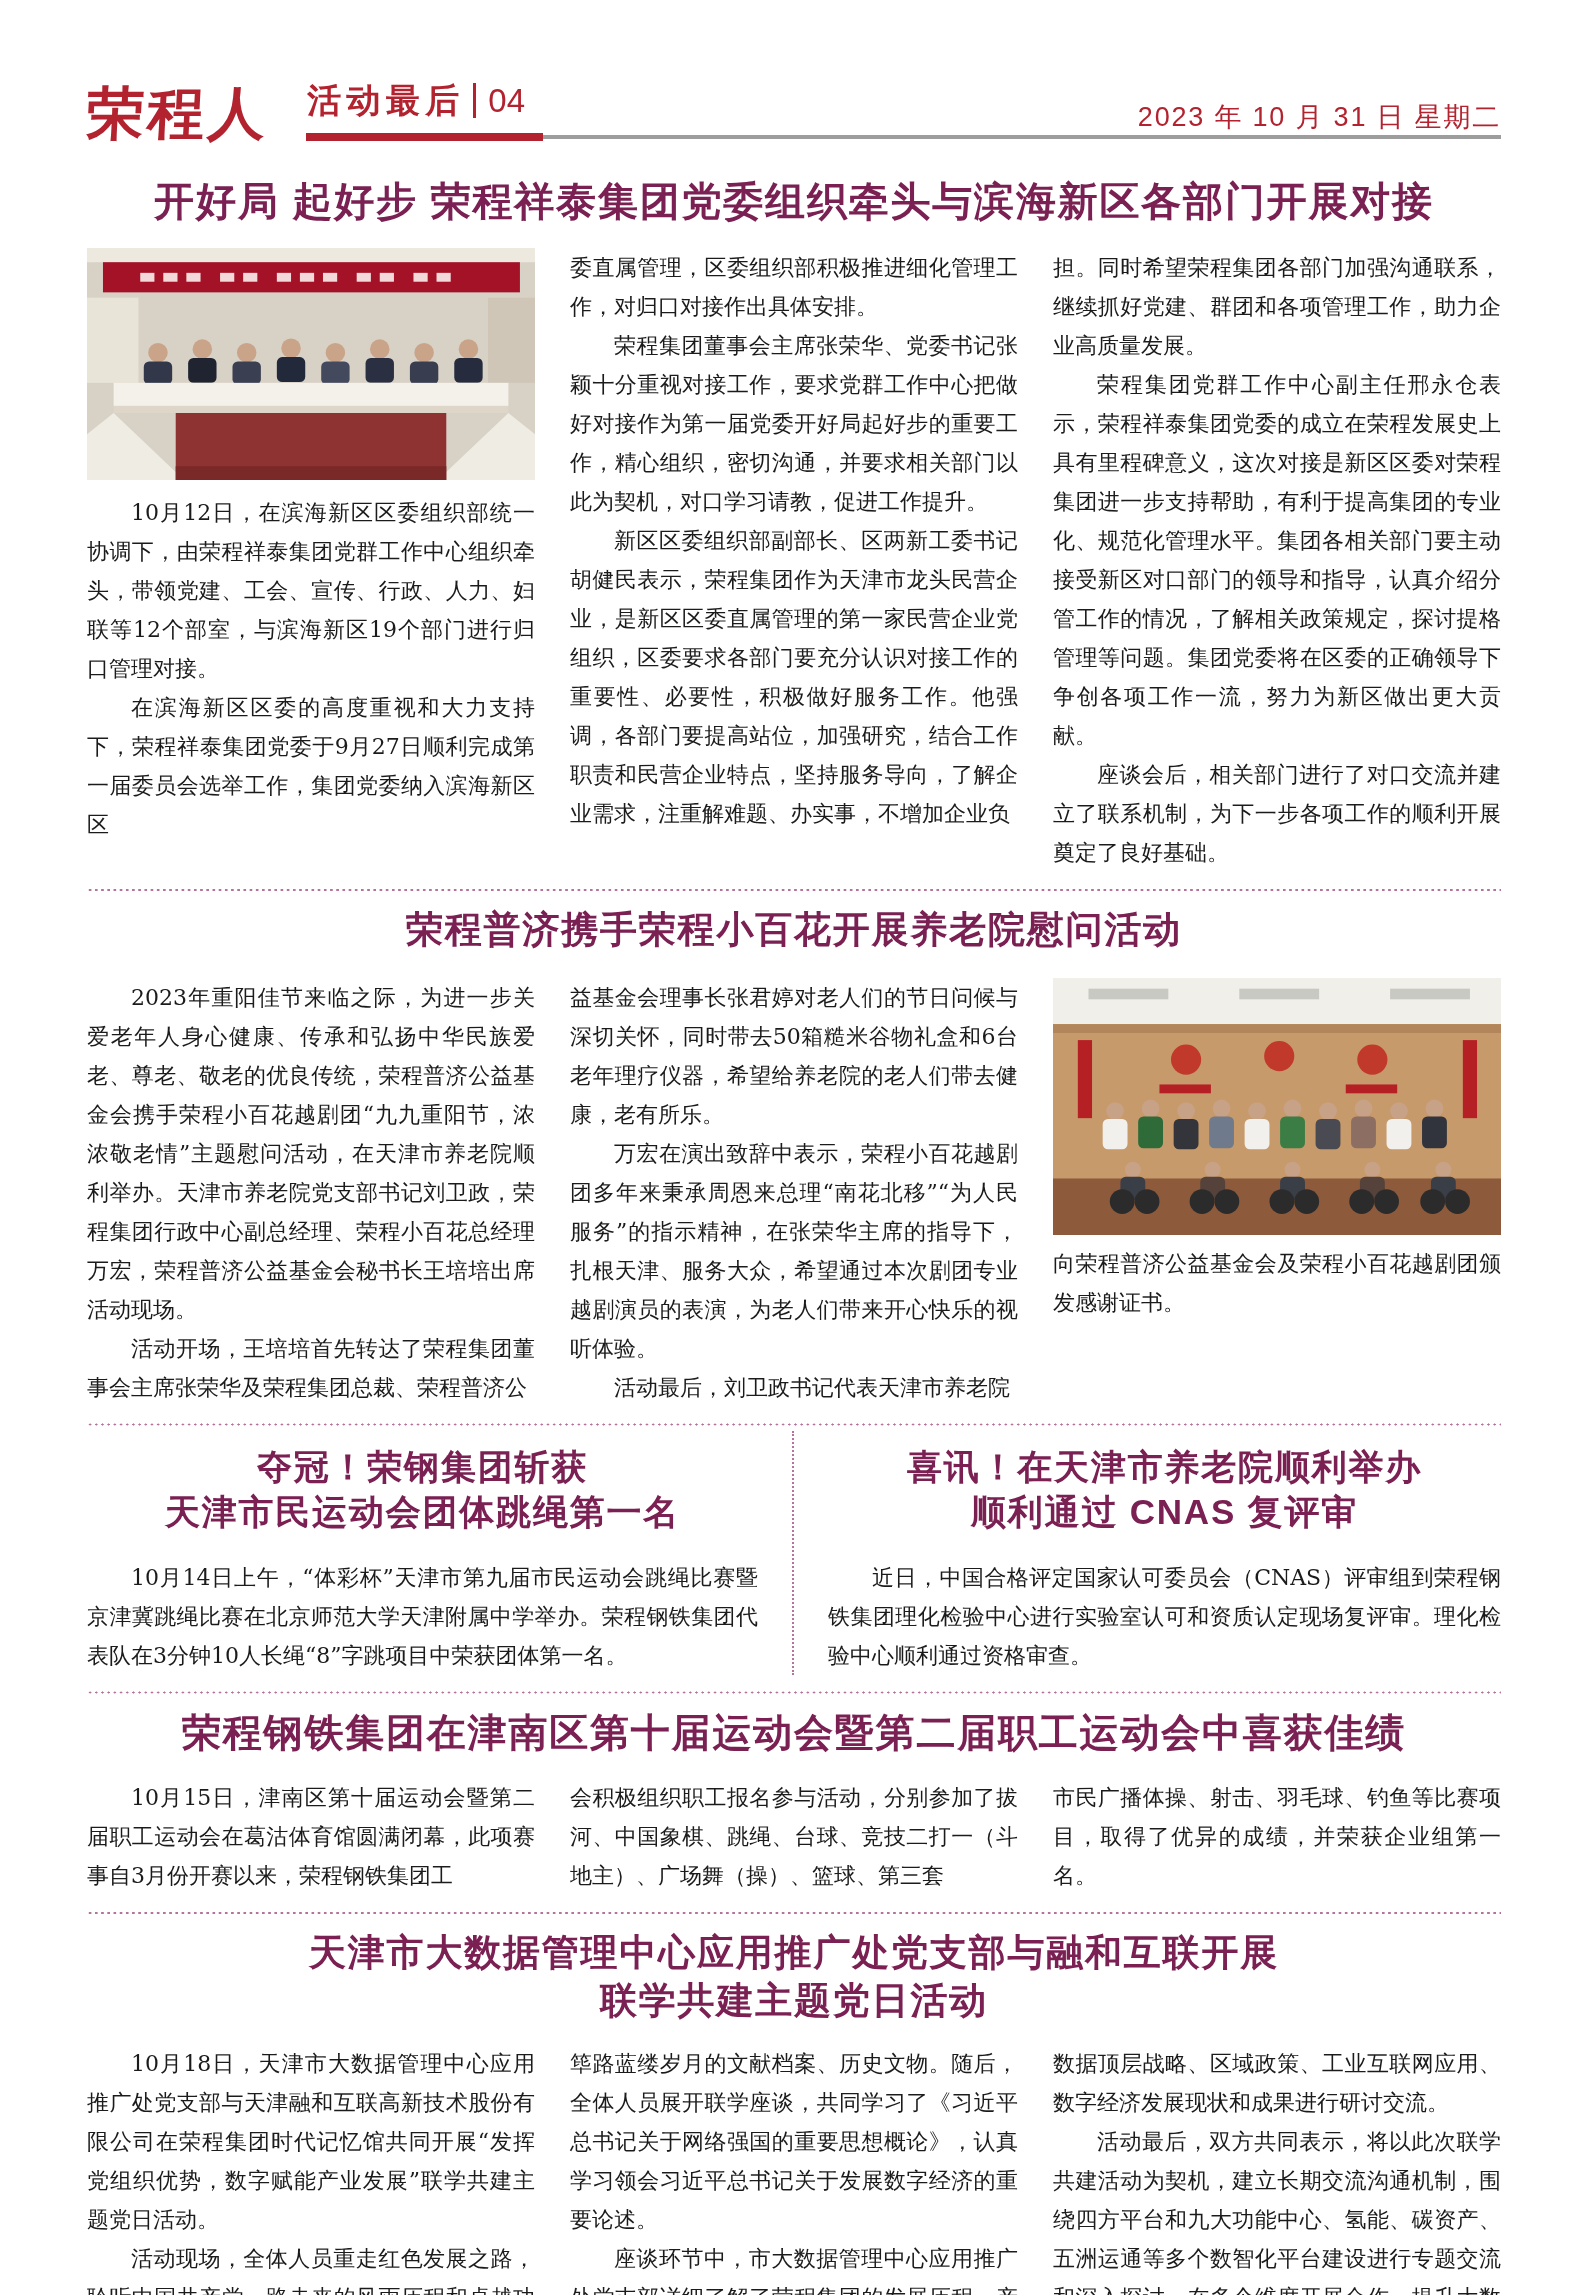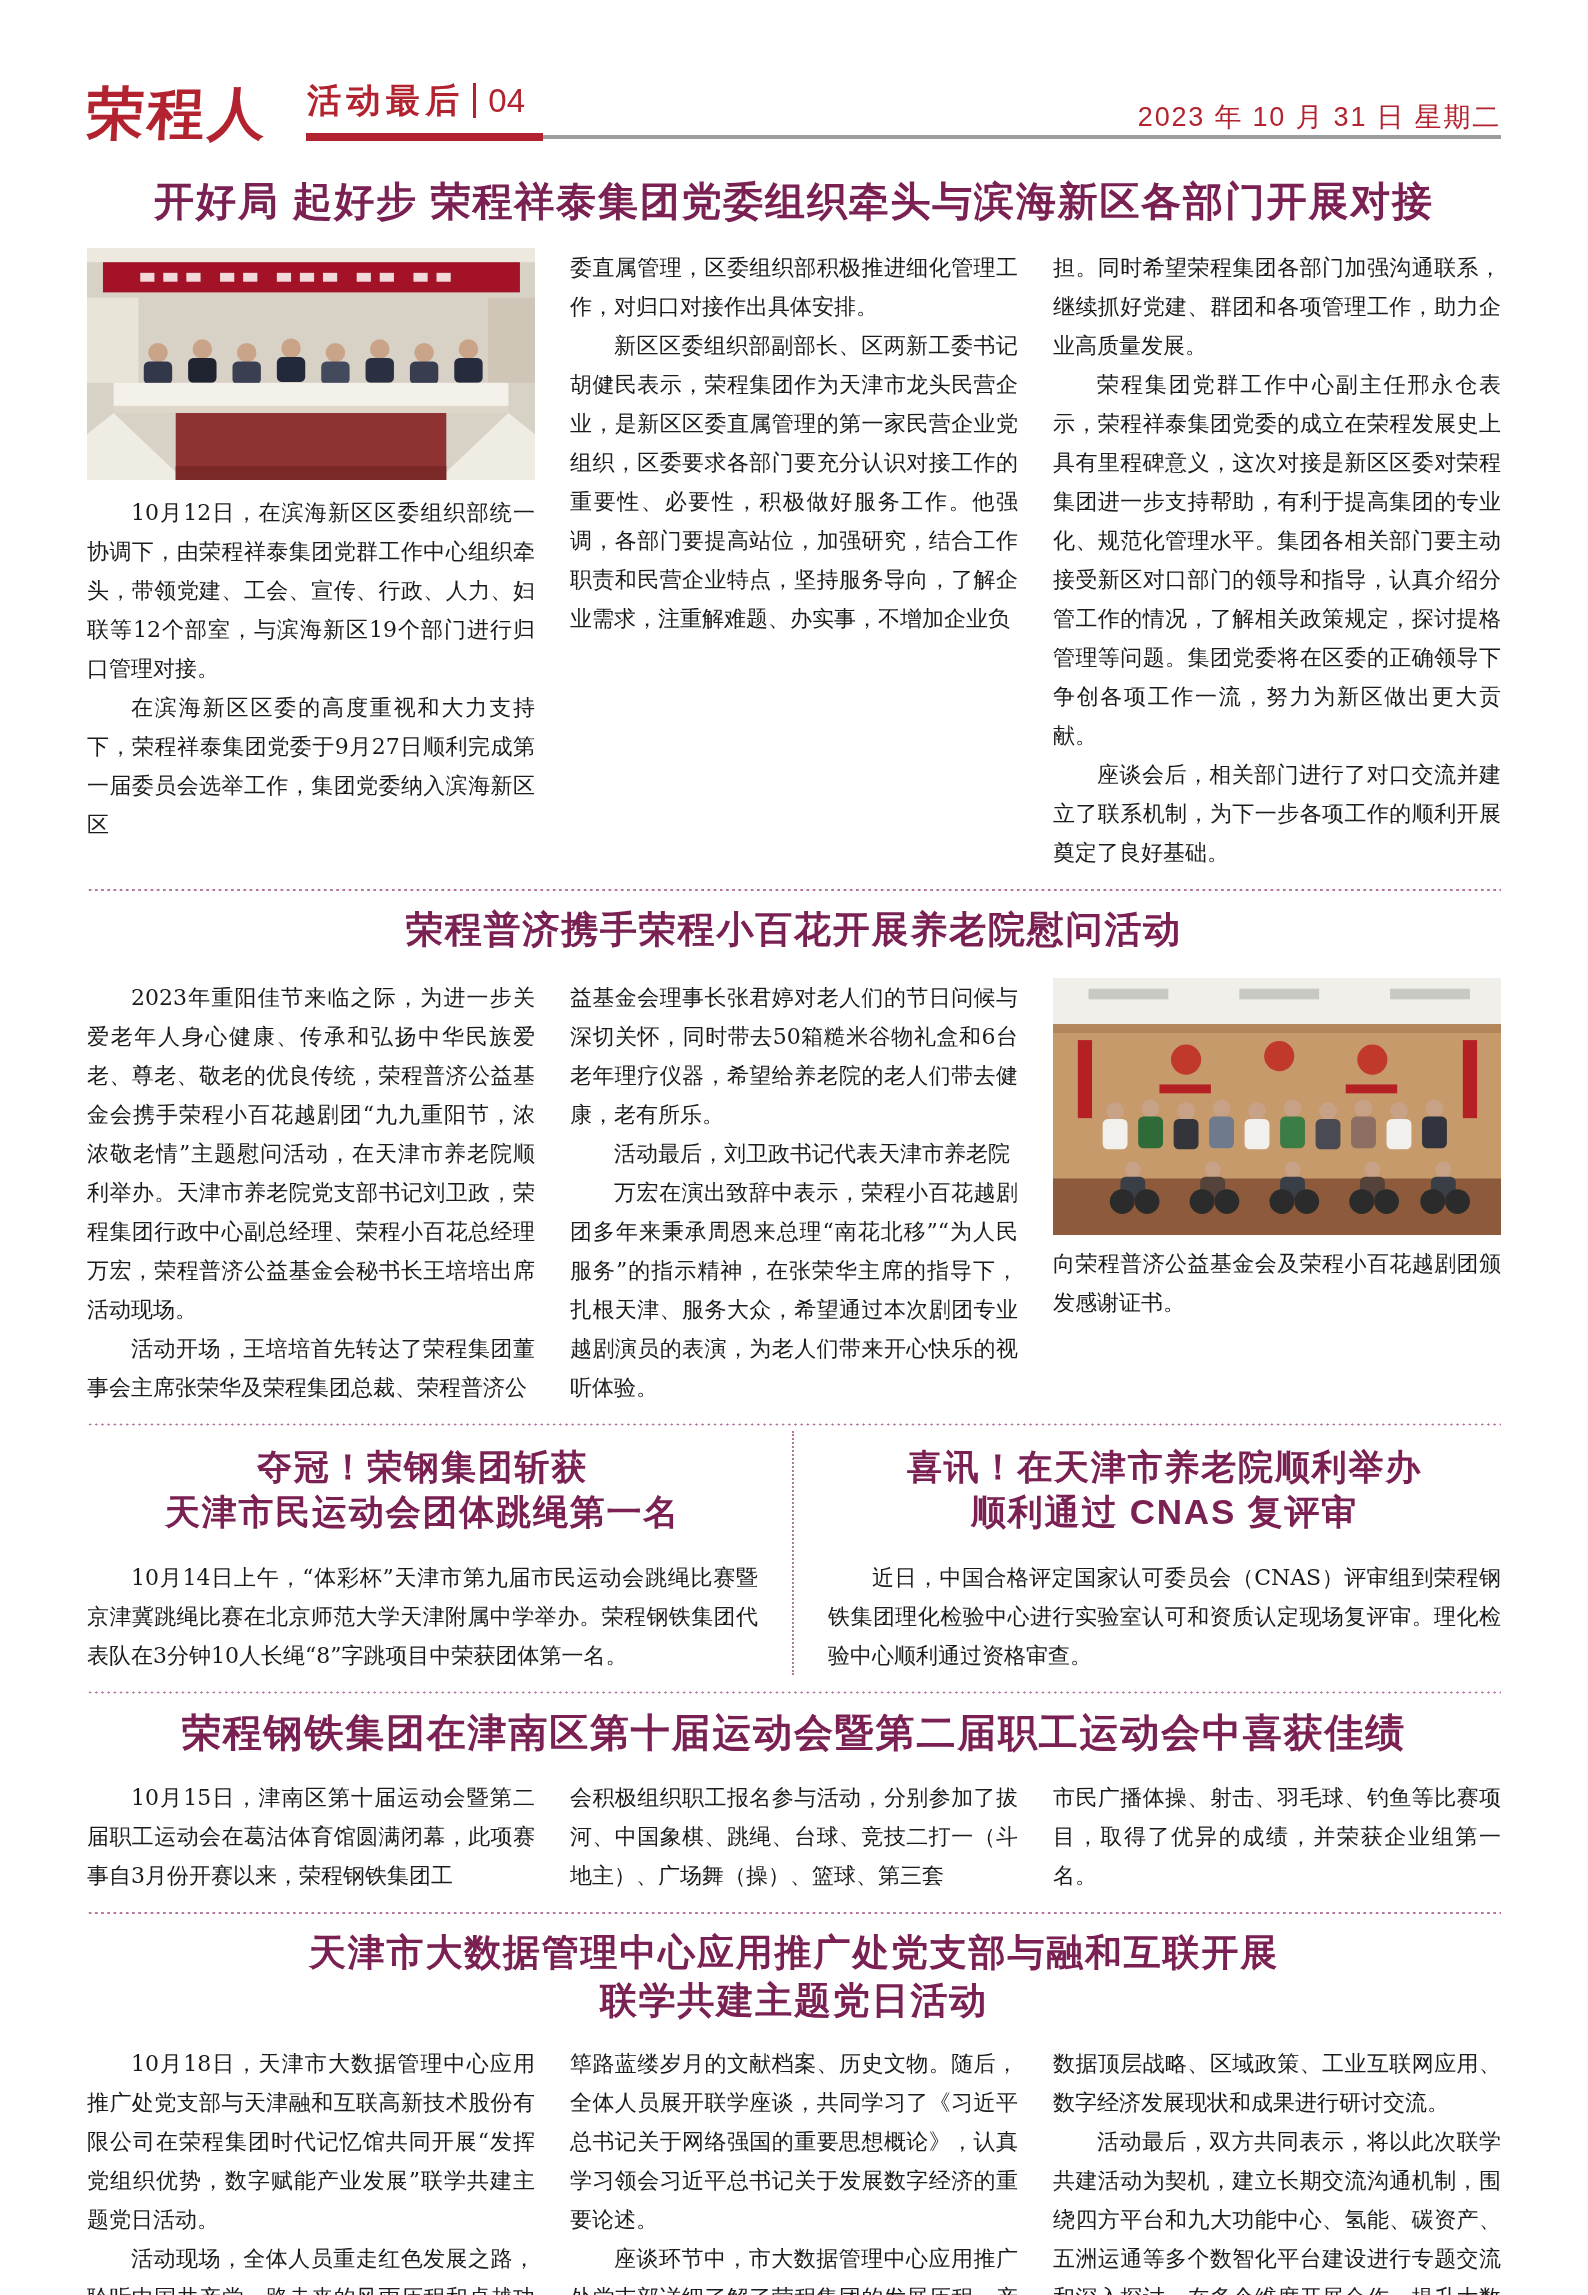--- a/index.html
+++ b/index.html
@@ -116,20 +116,21 @@
             </svg>
           </div>
           <div class="body">
               <p class="para indent">10月12日，在滨海新区区委组织部统一协调下，由荣程祥泰集团党群工作中心组织牵头，带领党建、工会、宣传、行政、人力、妇联等12个部室，与滨海新区19个部门进行归口管理对接。</p>
               <p class="para indent">在滨海新区区委的高度重视和大力支持下，荣程祥泰集团党委于9月27日顺利完成第一届委员会选举工作，集团党委纳入滨海新区区</p>
             </div>
         </div>
         <div class="col">
           <div class="body">
               <p class="para">委直属管理，区委组织部积极推进细化管理工作，对归口对接作出具体安排。</p>
+              <p class="para indent">荣程集团董事会主席张荣华、党委书记张颖十分重视对接工作，要求党群工作中心把做好对接作为第一届党委开好局起好步的重要工作，精心组织，密切沟通，并要求相关部门以此为契机，对口学习请教，促进工作提升。</p>
               <p class="para indent">新区区委组织部副部长、区两新工委书记胡健民表示，荣程集团作为天津市龙头民营企业，是新区区委直属管理的第一家民营企业党组织，区委要求各部门要充分认识对接工作的重要性、必要性，积极做好服务工作。他强调，各部门要提高站位，加强研究，结合工作职责和民营企业特点，坚持服务导向，了解企业需求，注重解难题、办实事，不增加企业负</p>
             </div>
         </div>
         <div class="col">
           <div class="body">
               <p class="para">担。同时希望荣程集团各部门加强沟通联系，继续抓好党建、群团和各项管理工作，助力企业高质量发展。</p>
               <p class="para indent">荣程集团党群工作中心副主任邢永仓表示，荣程祥泰集团党委的成立在荣程发展史上具有里程碑意义，这次对接是新区区委对荣程集团进一步支持帮助，有利于提高集团的专业化、规范化管理水平。集团各相关部门要主动接受新区对口部门的领导和指导，认真介绍分管工作的情况，了解相关政策规定，探讨提格管理等问题。集团党委将在区委的正确领导下争创各项工作一流，努力为新区做出更大贡献。</p>
               <p class="para indent">座谈会后，相关部门进行了对口交流并建立了联系机制，为下一步各项工作的顺利开展奠定了良好基础。</p>
             </div>
         </div>
@@ -144,22 +145,22 @@
       <div class="cols">
         <div class="col">
           <div class="body">
               <p class="para indent">2023年重阳佳节来临之际，为进一步关爱老年人身心健康、传承和弘扬中华民族爱老、尊老、敬老的优良传统，荣程普济公益基金会携手荣程小百花越剧团“九九重阳节，浓浓敬老情”主题慰问活动，在天津市养老院顺利举办。天津市养老院党支部书记刘卫政，荣程集团行政中心副总经理、荣程小百花总经理万宏，荣程普济公益基金会秘书长王培培出席活动现场。</p>
               <p class="para indent">活动开场，王培培首先转达了荣程集团董事会主席张荣华及荣程集团总裁、荣程普济公</p>
             </div>
         </div>
         <div class="col">
           <div class="body">
               <p class="para">益基金会理事长张君婷对老人们的节日问候与深切关怀，同时带去50箱糙米谷物礼盒和6台老年理疗仪器，希望给养老院的老人们带去健康，老有所乐。</p>
+              <p class="para indent">万宏在演出致辞中表示，荣程小百花越剧团多年来秉承周恩来总理“南花北移”“为人民服务”的指示精神，在张荣华主席的指导下，扎根天津、服务大众，希望通过本次剧团专业越剧演员的表演，为老人们带来开心快乐的视听体验。</p>
               <p class="para indent">活动最后，刘卫政书记代表天津市养老院</p>
-              <p class="para indent">万宏在演出致辞中表示，荣程小百花越剧团多年来秉承周恩来总理“南花北移”“为人民服务”的指示精神，在张荣华主席的指导下，扎根天津、服务大众，希望通过本次剧团专业越剧演员的表演，为老人们带来开心快乐的视听体验。</p>
             </div>
         </div>
         <div class="col">
           <div class="photo caption-photo">
             <svg viewBox="0 0 505 290" xmlns="http://www.w3.org/2000/svg">
               <rect width="505" height="290" fill="#c79a6b"></rect>
               <rect width="505" height="52" fill="#f1efe9"></rect>
               <rect x="40" y="12" width="90" height="12" fill="#c9c9c4"></rect>
               <rect x="210" y="12" width="90" height="12" fill="#c9c9c4"></rect>
               <rect x="380" y="12" width="90" height="12" fill="#c9c9c4"></rect>

